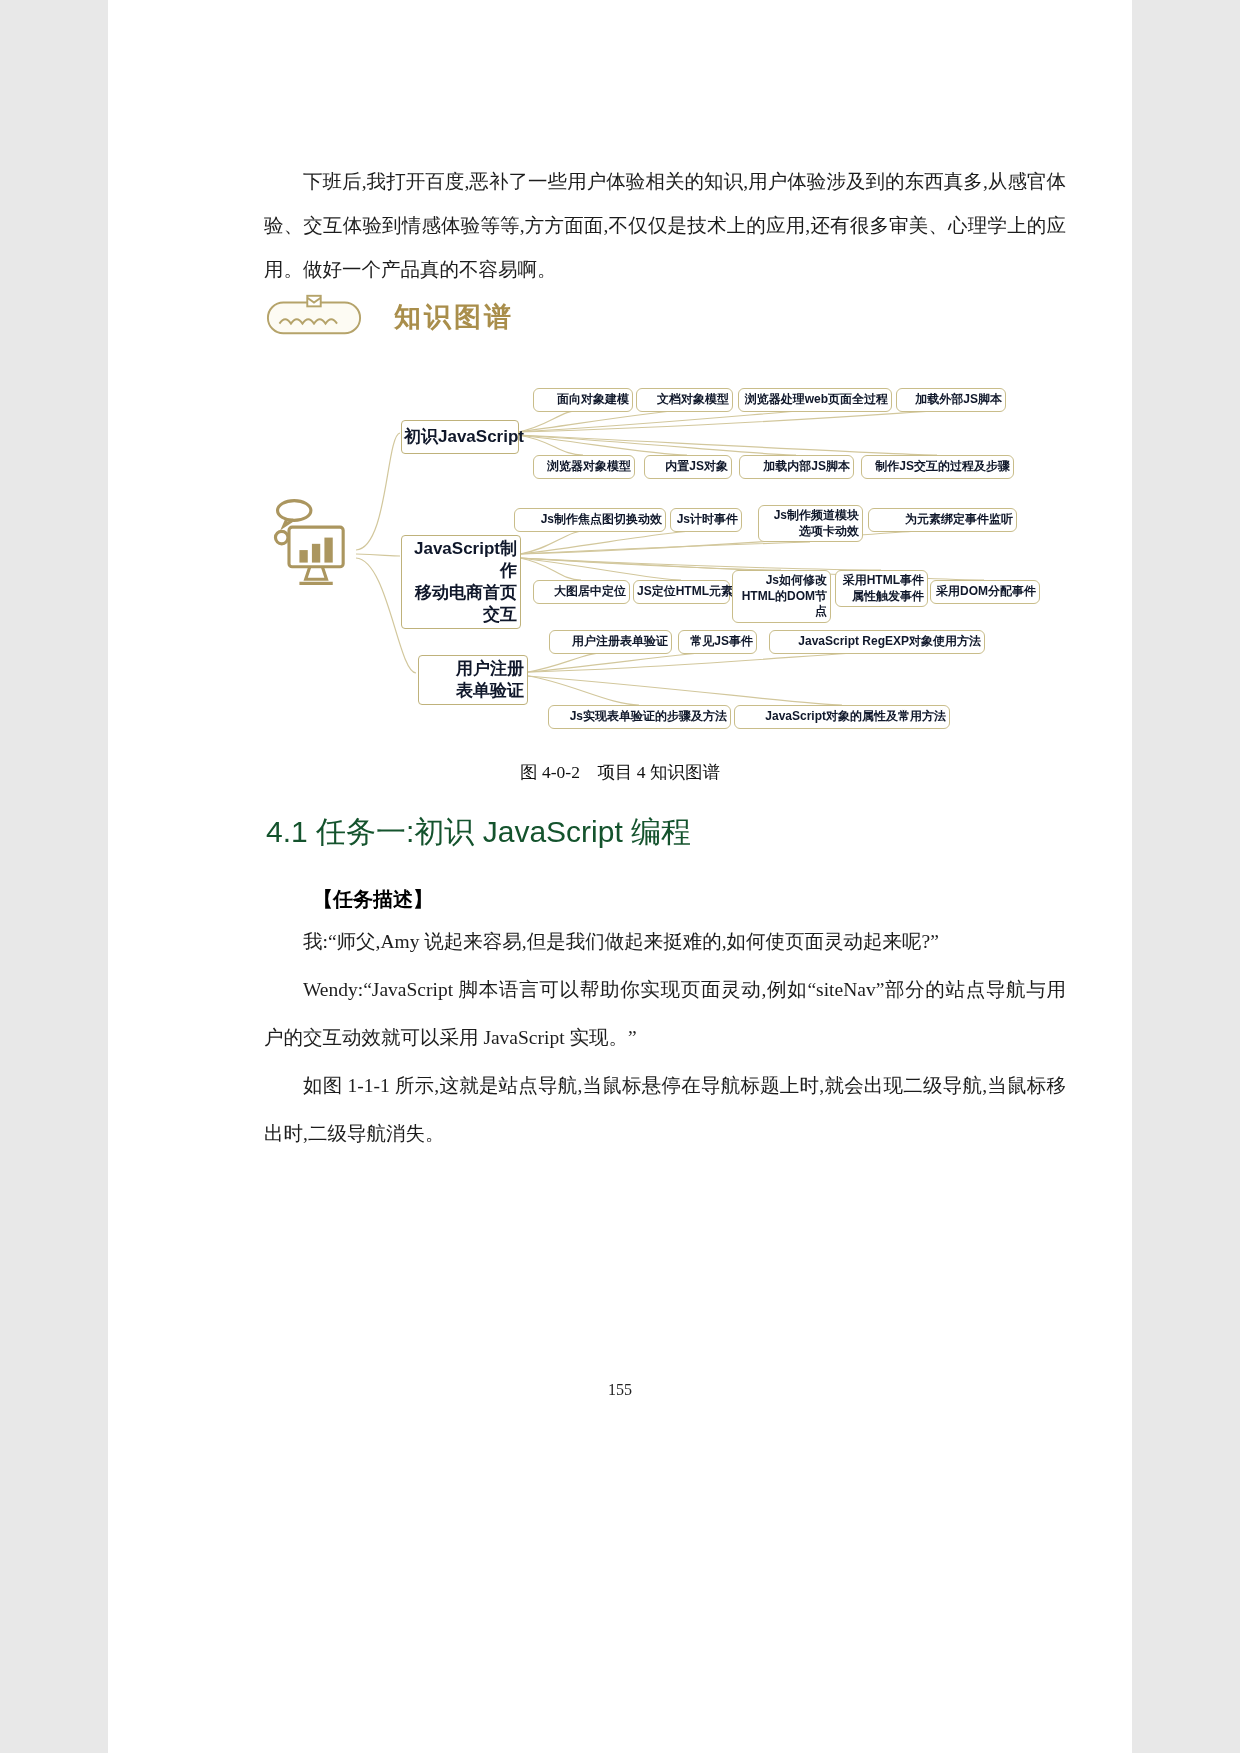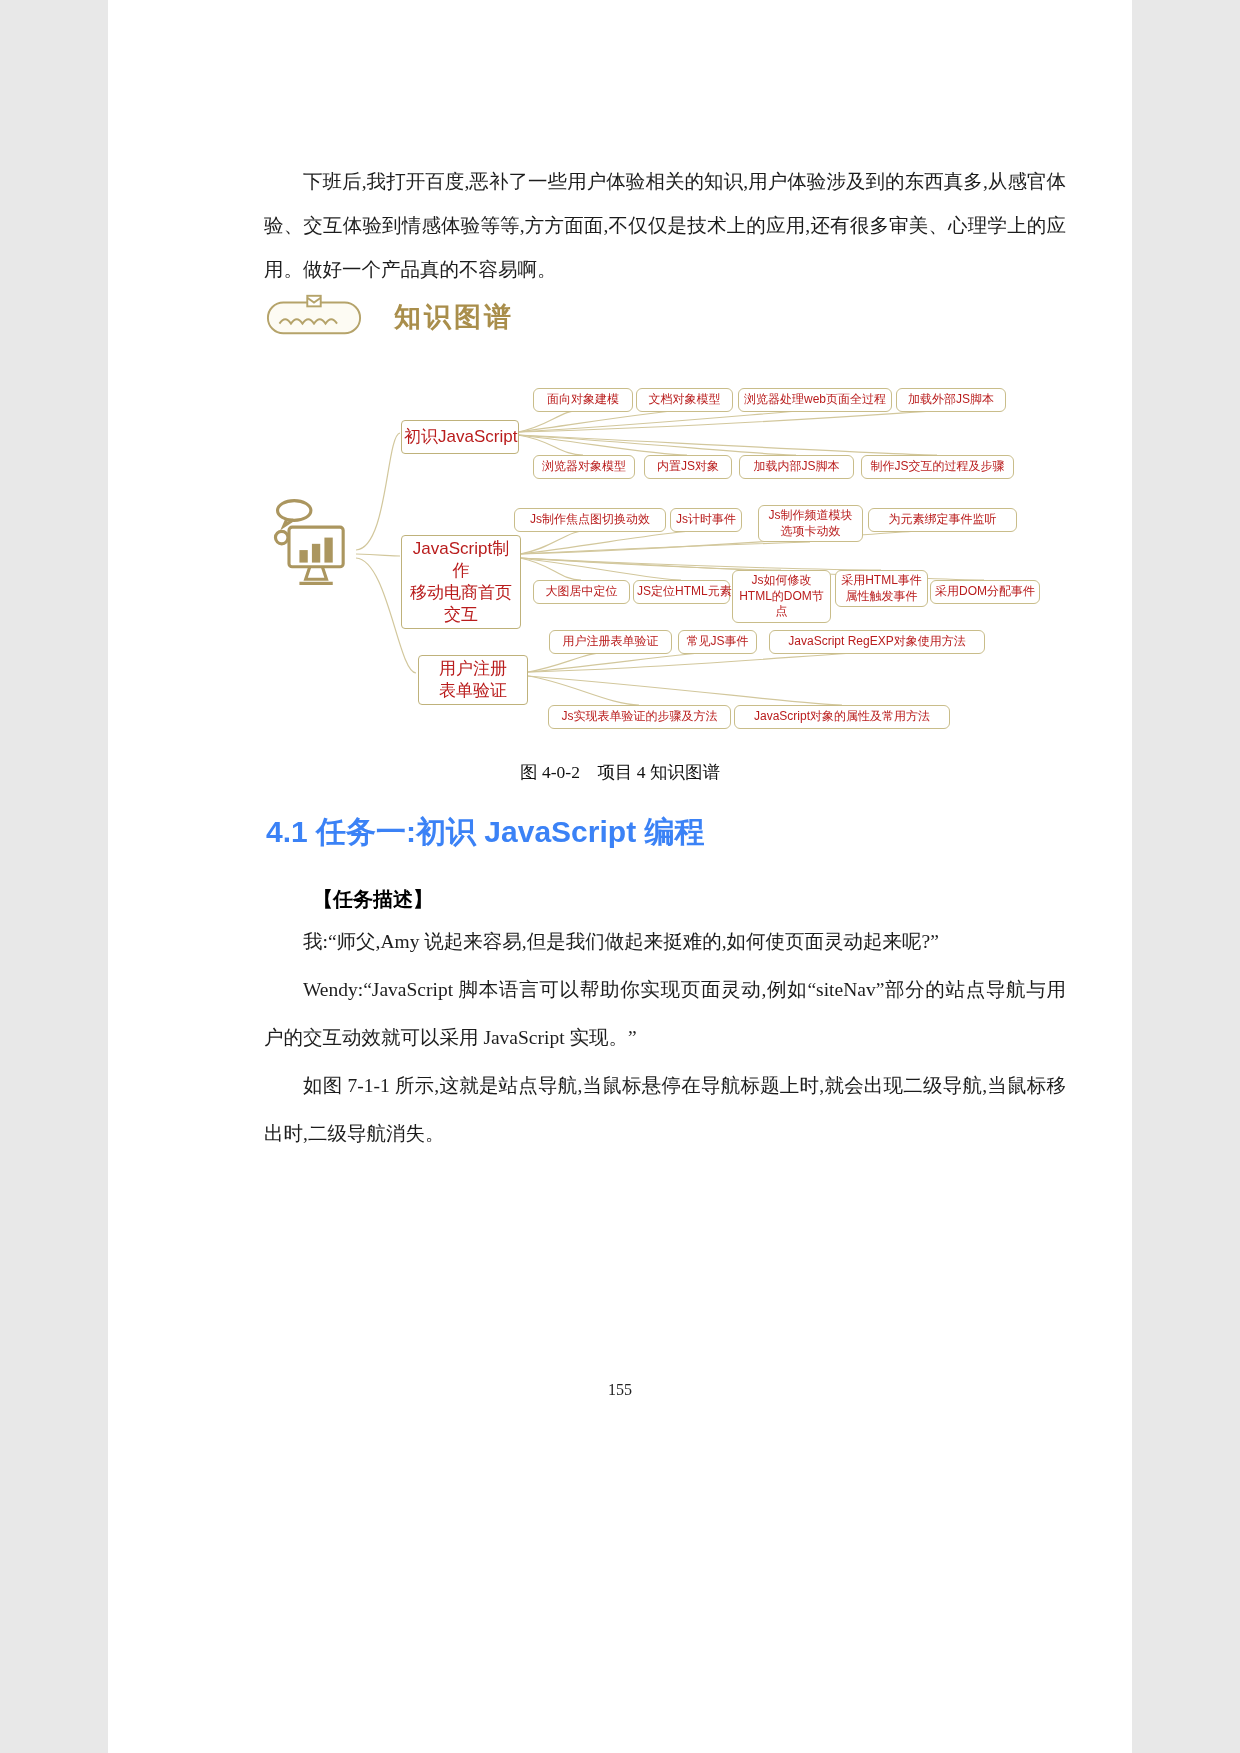--- a/index.html
+++ b/index.html
@@ -19,32 +19,32 @@
     font-family:"Liberation Sans","DejaVu Sans",sans-serif; font-weight:bold;
     font-size:27px; color:#a98e4b; letter-spacing:3px;
   }
   
   .mindmap { position:absolute; left:150px; top:380px; width:810px; height:365px; }
   .mindmap svg.connectors { position:absolute; left:0; top:0; }
   .node, .branch {
     position:absolute; box-sizing:border-box; background:#fff;
     border:1px solid #c9bd8a; border-radius:6px;
     font-family:"Liberation Sans","DejaVu Sans",sans-serif;
-    font-size:12px; font-weight:normal; color:#b91c1c;
-    text-align:center; padding:3px 3px; line-height:1.3; white-space:nowrap;
+    font-size:12px; font-weight:bold; color:#0f172a;
+    text-align:right; padding:3px 3px; line-height:1.3; white-space:nowrap;
   }
   .node.multi, .branch.multi { white-space:pre-line; padding:2px 3px; }
   .branch { border-radius:4px; border-color:#bfb27b; font-size:17px; padding:5px 2px; }
   .presenter { position:absolute; left:14px; top:118px; }
   
   .figure-caption { position:absolute; top:760px; left:0; width:100%; text-align:center; font-size:17.5px; color:#111; }
   
   .section-heading {
     position:absolute; left:158px; top:812px;
-    font-family:"Liberation Sans","DejaVu Sans",sans-serif; font-weight:bold; font-size:30px; color:#3b82f6;
+    font-family:"Liberation Sans","DejaVu Sans",sans-serif; font-weight:normal; font-size:30px; color:#14532d;
   }
   .task-subheading {
     position:absolute; left:205px; top:886px;
     font-family:"Liberation Sans","DejaVu Sans",sans-serif; font-weight:bold; font-size:20px; color:#000;
   }
   
   .dialog { position:absolute; left:156px; top:918px; width:802px; font-size:19.5px; line-height:48px; text-align:justify; }
   .dialog p { margin:0; text-indent:2em; }
   
   .page-number { position:absolute; top:1381px; left:0; width:100%; text-align:center; font-size:16px; color:#222; }
@@ -163,17 +163,17 @@
   </div>
 
   <div class="figure-caption">图 4-0-2　项目 4 知识图谱</div>
 
   <div class="section-heading">4.1 任务一:初识 JavaScript 编程</div>
   <div class="task-subheading">【任务描述】</div>
 
   <div class="dialog">
     <p>我:“师父,Amy 说起来容易,但是我们做起来挺难的,如何使页面灵动起来呢?”</p>
     <p>Wendy:“JavaScript 脚本语言可以帮助你实现页面灵动,例如“siteNav”部分的站点导航与用户的交互动效就可以采用 JavaScript 实现。”</p>
-    <p>如图 7-1-1 所示,这就是站点导航,当鼠标悬停在导航标题上时,就会出现二级导航,当鼠标移出时,二级导航消失。</p>
+    <p>如图 1-1-1 所示,这就是站点导航,当鼠标悬停在导航标题上时,就会出现二级导航,当鼠标移出时,二级导航消失。</p>
   </div>
 
   <div class="page-number">155</div>
 </div>
 
 </body></html>

